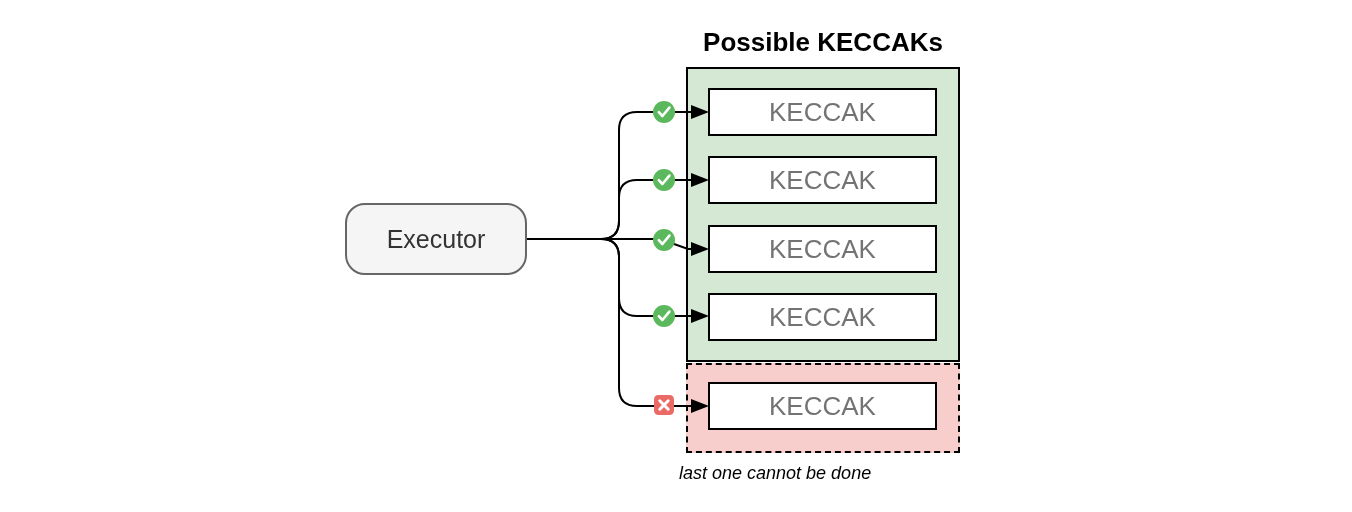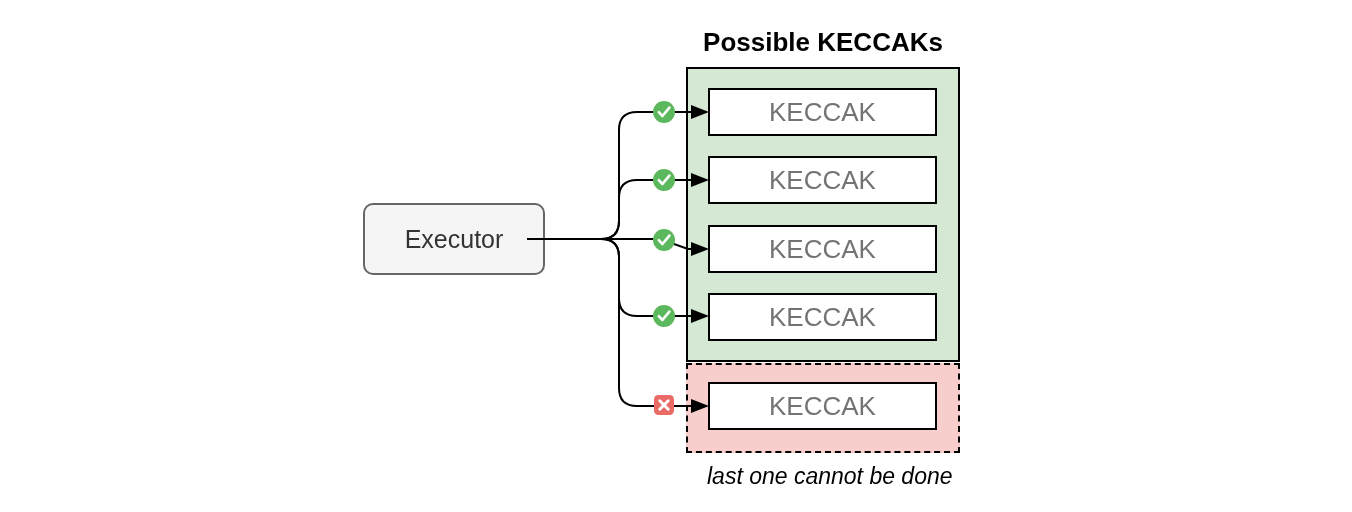--- a/index.html
+++ b/index.html
@@ -73,33 +73,32 @@
   .kbox-5 { top: 382px; }
   .executor {
     position: absolute;
     left: 345px;
     top: 203px;
     width: 182px;
     height: 72px;
     box-sizing: border-box;
     background: #f5f5f5;
     border: 2px solid #666666;
-    border-radius: 10px;
+    border-radius: 20px;
     display: flex;
     align-items: center;
     justify-content: center;
     font-size: 25px;
     color: #333333;
-    margin-left: 18px;
   }
   .caption {
     position: absolute;
-    left: 707px;
+    left: 679px;
     top: 463px;
-    font-size: 23px;
+    font-size: 18px;
     font-style: italic;
     color: #000000;
     white-space: nowrap;
   }
 </style>
 </head>
 <body>
 
 <div class="canvas">
 

